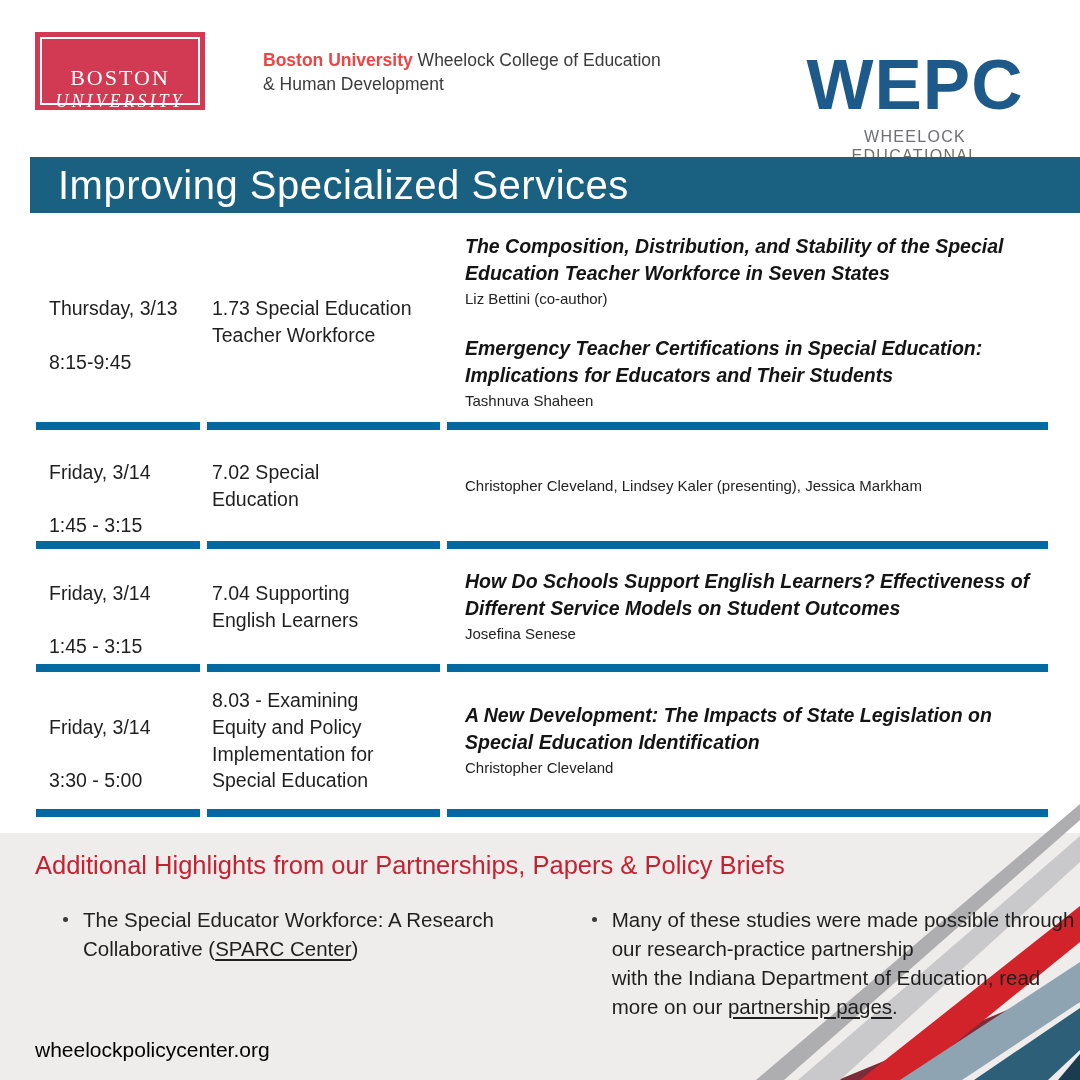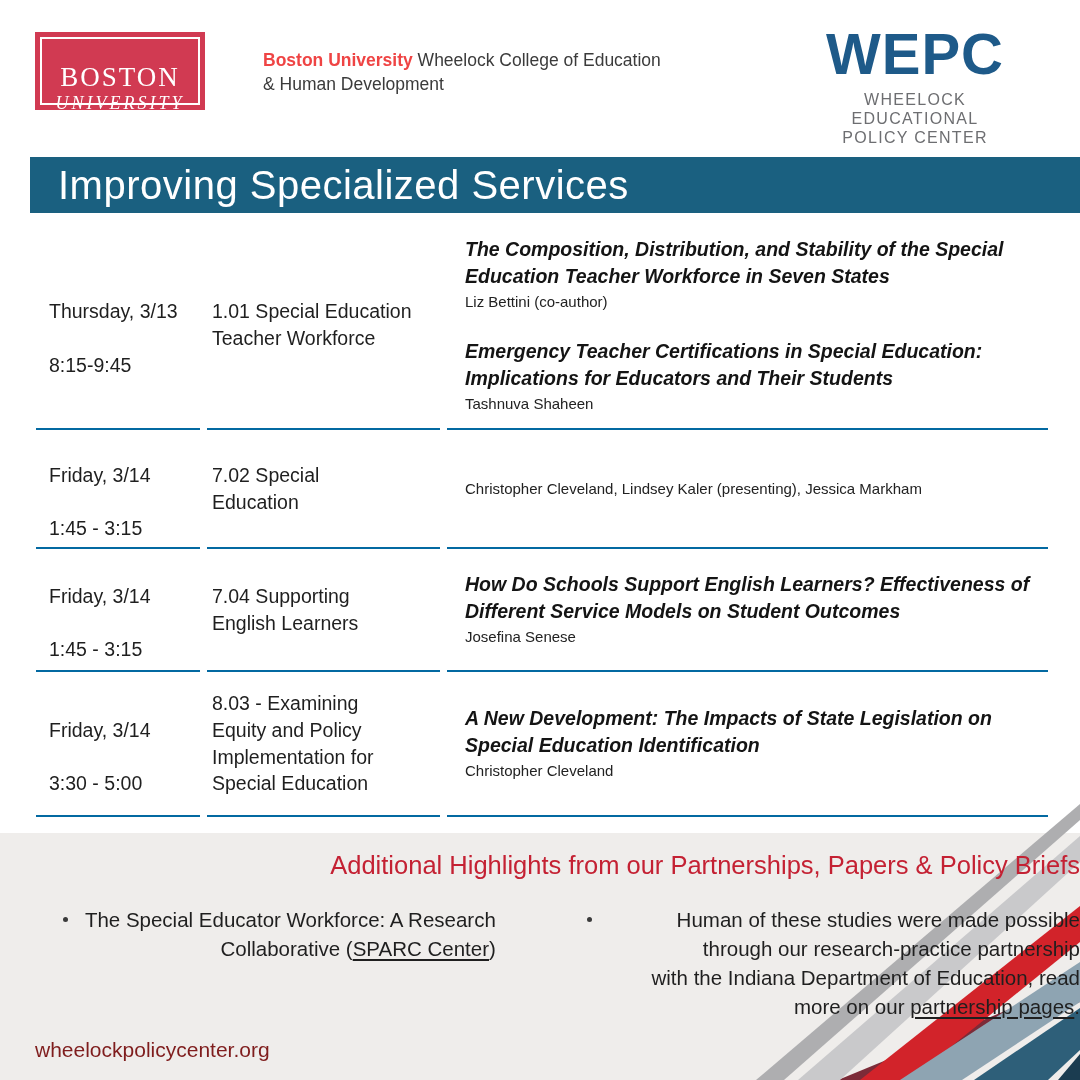--- a/index.html
+++ b/index.html
@@ -5,68 +5,68 @@
   * { margin:0; padding:0; box-sizing:border-box; }
   html,body { background:#ffffff; }
   body { font-family:"Liberation Sans", sans-serif; color:#1f1f1f; }
   .page { position:relative; width:1080px; height:1080px; background:#ffffff; overflow:hidden; }
 
   
   .bu-box { position:absolute; left:35px; top:32px; width:170px; height:78px;
             background:#d13a52; display:flex; flex-direction:column; align-items:center;
             justify-content:center; gap:3px; }
   .bu-box .inner-border { position:absolute; inset:5px; border:2px solid #ffffff; }
-  .bu-line1 { font-family:"Liberation Serif", serif; color:#ffffff; font-size:27px;
+  .bu-line1 { font-family:"Liberation Serif", serif; color:#ffffff; font-size:22px;
               letter-spacing:2px; line-height:1; position:relative;margin-top:34px; }
   .bu-line2 { font-family:"Liberation Serif", serif; color:#ffffff; font-size:18px;
               letter-spacing:3px; line-height:1; position:relative;font-style:italic; }
 
   .lockup { position:absolute; left:263px; top:49px; width:430px; font-size:17.5px;
             line-height:1.36; color:#3b3b3b; white-space:pre-line; }
   .lockup b { font-weight:bold; color:#ef4444; }
 
   .wepc { position:absolute; left:798px; top:26px; width:234px; text-align:center; }
-  .wepc-acronym { font-size:58px; font-weight:bold; color:#1e5a89; line-height:0.98;
-                  letter-spacing:1px; }
+  .wepc-acronym { font-size:71px; font-weight:bold; color:#1e5a89; line-height:0.98;
+                  letter-spacing:1px;margin-top:24px; }
   .wepc-sub { margin-top:7px; font-size:16px; color:#6d6e71; letter-spacing:1.3px;
               line-height:1.2; }
 
   
   .banner { position:absolute; left:30px; top:157px; width:1050px; height:56px;
             background:#1a6080; display:flex; align-items:center; padding-left:28px; }
   .banner-title { color:#ffffff; font-size:40px; font-weight:400; letter-spacing:0.5px; }
 
   
   .schedule { position:absolute; left:36px; top:222px; width:1012px; }
   .srow { display:grid; grid-template-columns:164px 233px 601px; column-gap:7px; }
-  .srow .cell { border-bottom:2px solid #0369a1; display:flex; align-items:center; }
+  .srow .cell { border-bottom:8px solid #0369a1; display:flex; align-items:center; }
   .r1 { height:208px; } .r2 { height:119px; } .r3 { height:123px; } .r4 { height:145px; }
   .cell { font-size:19.5px; line-height:1.36; color:#1f1f1f; }
   .cell .lines { white-space:pre-line; padding-left:13px; }
   .cell.session .lines { padding-left:5px; }
   .papers { display:flex; flex-direction:column; gap:26px; padding:10px 0 10px 18px; }
   .paper-title { font-weight:bold; font-style:italic; font-size:19.5px; line-height:1.38;
                  color:#141414; }
   .paper-authors { font-size:15px; margin-top:2px; color:#222222; }
 
   
   .highlights { position:absolute; left:0; top:833px; width:1080px; height:247px;
-                background:#efedeb;text-align:right; }
+                background:#efedeb; }
   .hl-heading { position:relative; margin:18px 0 0 35px; font-size:25.5px; font-weight:400;
                 color:#c42133; z-index:2; }
   .bullets { position:relative; margin-top:25px; display:flex; flex-direction:row;
              gap:28px; z-index:2; }
   .bullet { display:flex; max-width:950px; font-size:20.5px; line-height:1.42; }
   .bullet .dot { width:5px; height:5px; border-radius:50%; background:#3a3a3a; flex:none;
                  margin:12px 15px 0 63px; }
   .bullet .text { white-space:pre-line; }
   .inline-link { text-decoration:underline; text-underline-offset:3px; color:inherit;
                  cursor:pointer; }
 
-  .site-link { position:absolute; left:35px; top:1038px; font-size:21px; color:#7f1d1d;
+  .site-link { position:absolute; left:35px; top:1038px; font-size:21px; color:#000000;
                z-index:2; }
 
   
   .stripes { position:absolute; left:0; top:0; pointer-events:none; z-index:1; }
 </style>
 </head>
 <body>
 
 <div class="page">
 
@@ -94,21 +94,21 @@
   <div class="schedule">
 
     <div class="srow r1">
       <div class="cell datetime">
         <div class="lines">
           <span>Thursday, 3/13</span><br>
           <span>8:15-9:45</span>
         </div>
       </div>
       <div class="cell session">
-        <div class="lines">1.01 Special Education
+        <div class="lines">1.73 Special Education
 Teacher Workforce</div>
       </div>
       <div class="cell">
         <div class="papers">
           <div>
             <div class="paper-title">The Composition, Distribution, and Stability of the Special Education Teacher Workforce in Seven States</div>
             <div class="paper-authors">Liz Bettini (co-author)</div>
           </div>
           <div>
             <div class="paper-title">Emergency Teacher Certifications in Special Education: Implications for Educators and Their Students</div>
@@ -186,21 +186,21 @@
 
   <div class="highlights">
     <div class="hl-heading">Additional Highlights from our Partnerships, Papers &amp; Policy Briefs</div>
     <div class="bullets">
       <div class="bullet">
         <span class="dot"></span>
         <span class="text"><span>The Special Educator Workforce: A Research Collaborative (</span><span class="inline-link">SPARC Center</span><span>)</span></span>
       </div>
       <div class="bullet">
         <span class="dot"></span>
-        <span class="text"><span>Human of these studies were made possible through our research-practice partnership
+        <span class="text"><span>Many of these studies were made possible through our research-practice partnership
 with the Indiana Department of Education, read more on our </span><span class="inline-link">partnership pages</span><span>.</span></span>
       </div>
     </div>
   </div>
 
   <div class="site-link">wheelockpolicycenter.org</div>
 
   <svg class="stripes" width="1080" height="1080" viewBox="0 0 1080 1080">
     <polygon points="838,1080 880,1080 1080,1002 1080,980" fill="#7c2b38"></polygon>
     <polygon points="756,1080 784,1080 1080,820 1080,804" fill="#aeaeb0"></polygon>

